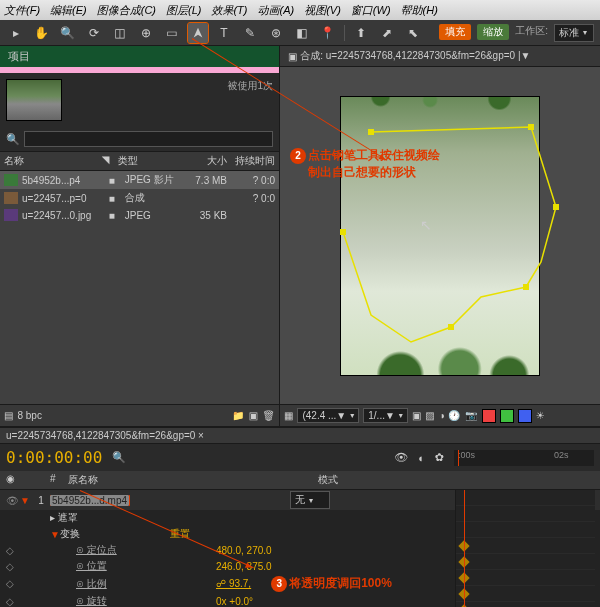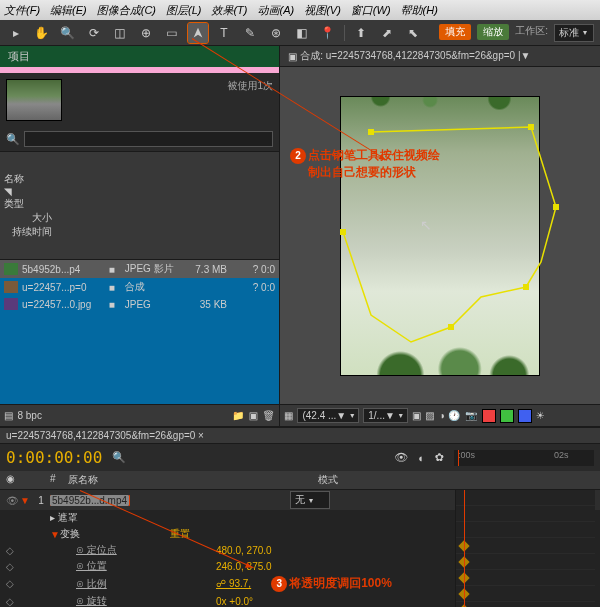--- a/index.html
+++ b/index.html
@@ -18,26 +18,26 @@
 .dropdown::after { content: "▾"; margin-left: 4px; font-size: 8px; }
 .main { display: flex; height: 380px; }
 .left-panel { width: 280px; background: #2a2a2a; display: flex; flex-direction: column; border-right: 1px solid #1a1a1a; }
 .panel-tab { background: #14532d; padding: 3px 8px; font-size: 11px; border-bottom: 6px solid #f9a8d4; }
 .project-item { display: flex; padding: 6px; gap: 6px; }
 .thumb { width: 56px; height: 42px; background: linear-gradient(#4a6a3a,#6a8a5a 40%,#888 60%,#666); border: 1px solid #000; flex-shrink: 0; }
 .meta { font-size: 10px; line-height: 1.3; color: #bbb; }
 .meta .name { color: #ddd; }
 .search-row { padding: 4px 6px; display: flex; align-items: center; gap: 4px; border-bottom: 1px solid #1a1a1a; }
 .search-input { flex: 1; background: #1e1e1e; border: 1px solid #555; height: 16px; color: #ccc; font-size: 10px; padding: 0 4px; }
-.list-header { display: flex; background: #383838; font-size: 10px; padding: 20px 4px; border-bottom: 1px solid #1a1a1a; flex-direction: column; }
+.list-header { display: flex; background: #383838; font-size: 10px; padding: 2px 4px; border-bottom: 1px solid #1a1a1a; }
 .col-name { flex: 1.6; }
 .col-type { flex: 1; }
 .col-size { width: 48px; text-align: right; }
 .col-dur { width: 48px; text-align: right; }
-.list-body { flex: 1; background: #0369a1; overflow: hidden; }
+.list-body { flex: 1; background: #404040; overflow: hidden; }
 .list-row { display: flex; font-size: 10px; padding: 2px 4px; align-items: center; }
 .list-row.sel { background: #5a5a5a; }
 .row-icon { width: 14px; height: 12px; margin-right: 4px; display: inline-block; }
 .ic-mpeg { background: #3a7a3a; }
 .ic-comp { background: #7a5a3a; }
 .ic-jpeg { background: #5a3a7a; }
 .panel-footer { background: #383838; height: 22px; display: flex; align-items: center; padding: 0 4px; gap: 4px; border-top: 1px solid #1a1a1a; font-size: 10px; }
 .right-panel { flex: 1; background: #2a2a2a; display: flex; flex-direction: column; }
 .comp-tab { background: #383838; padding: 3px 8px; font-size: 10px; border-bottom: 1px solid #1a1a1a; display: flex; align-items: center; }
 .viewer { flex: 1; background: #4a4a4a; position: relative; display: flex; align-items: center; justify-content: center; }

